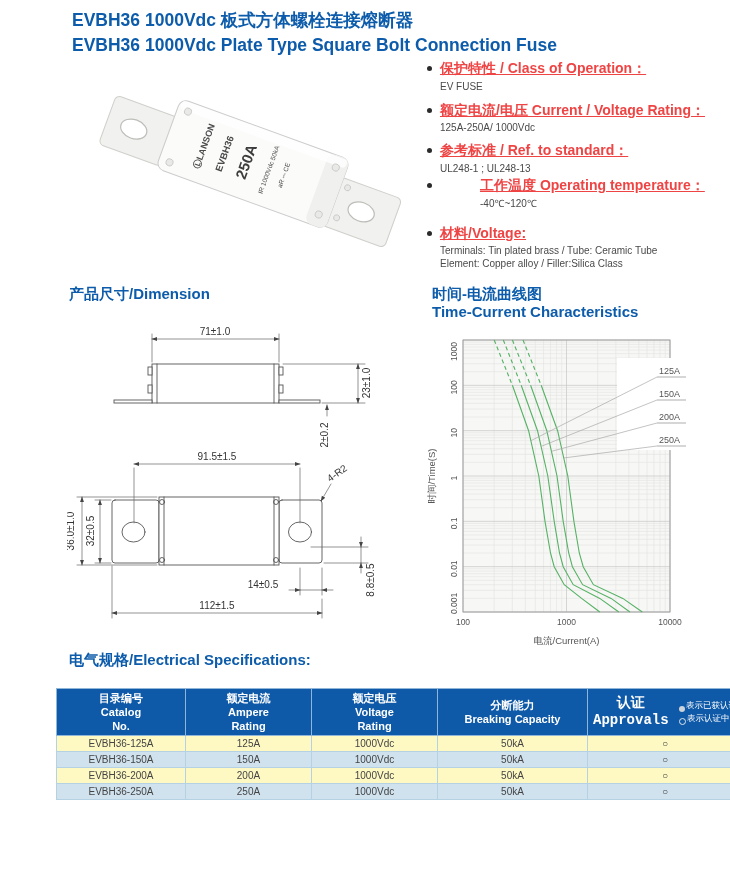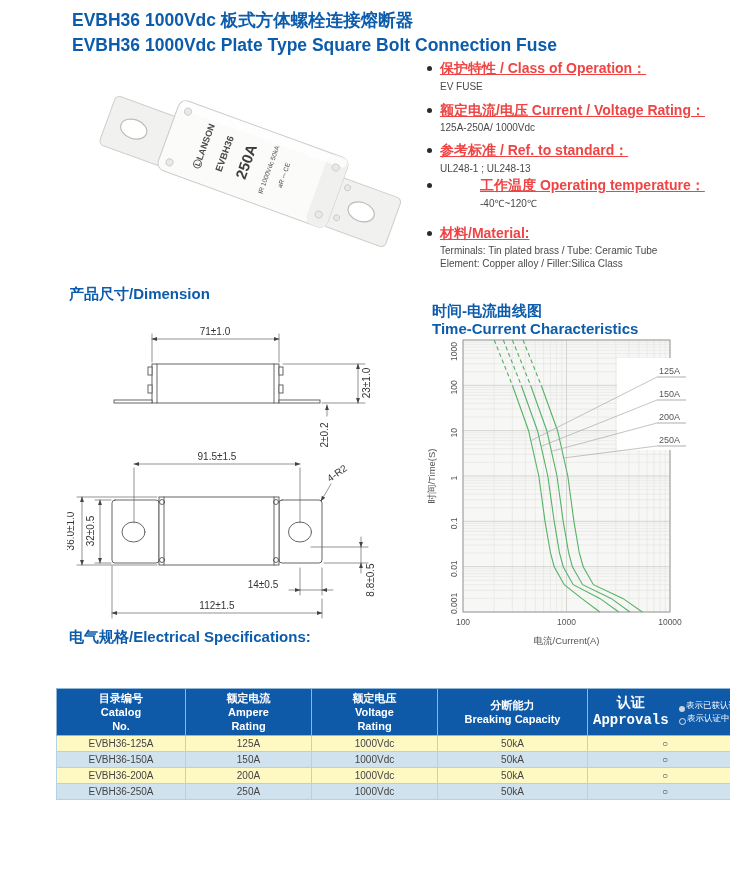--- a/index.html
+++ b/index.html
@@ -101,29 +101,29 @@
     <div class="feat m2">
       <span class="dot"></span>
       <div>
           <div class="ft">工作温度 Operating temperature：</div>
            <div class="fv">-40℃~120℃</div>
         </div>
     </div>
     <div class="feat m16">
       <span class="dot"></span>
       <div>
-          <div class="ft">材料/Material:</div>
+          <div class="ft">材料/Voltage:</div>
            <div class="fv">Terminals: Tin plated brass / Tube: Ceramic Tube</div>
            <div class="fv" style="margin-top:0;">Element: Copper alloy / Filler:Silica Class</div>
         </div>
     </div>
   </div>
 
   <div class="abs blue-head sec-head" style="left:27px;top:285px;">产品尺寸/Dimension</div>
-  <div class="abs blue-head sec-head" style="left:390px;top:302px;">
+  <div class="abs blue-head sec-head" style="left:390px;top:285px;">
     <div>时间-电流曲线图</div>
     <div>Time-Current Characteristics</div>
   </div>
 
   <svg class="abs" style="left:25px;top:318px;" width="350" height="330" viewBox="0 0 350 330" stroke-linecap="round" font-size="10" fill="none">
     <defs>
       <marker id="ar" viewBox="0 0 10 10" refX="9" refY="5" markerWidth="8" markerHeight="8" orient="auto-start-reverse">
         <path d="M0,1.5 L10,5 L0,8.5 z" fill="#444"></path>
       </marker>
     </defs>
@@ -312,21 +312,21 @@
       <text x="30" y="59.333333333333336" font-size="8.5" fill="#555" text-anchor="middle" transform="rotate(-90 30 59.333333333333336)">100</text>
       <text x="30" y="104.66666666666667" font-size="8.5" fill="#555" text-anchor="middle" transform="rotate(-90 30 104.66666666666667)">10</text>
       <text x="30" y="150" font-size="8.5" fill="#555" text-anchor="middle" transform="rotate(-90 30 150)">1</text>
       <text x="30" y="195.33333333333334" font-size="8.5" fill="#555" text-anchor="middle" transform="rotate(-90 30 195.33333333333334)">0.1</text>
       <text x="30" y="240.66666666666669" font-size="8.5" fill="#555" text-anchor="middle" transform="rotate(-90 30 240.66666666666669)">0.01</text>
       <text x="30" y="286" font-size="8.5" fill="#555" text-anchor="start" transform="rotate(-90 30 286)">0.001</text>
       <text x="139.5" y="316" font-size="9.5" fill="#555" text-anchor="middle">电流/Current(A)</text>
       <text x="8" y="148" font-size="9.5" fill="#555" text-anchor="middle" transform="rotate(-90 8 148)">时间/Time(S)</text>
     </svg>
 
-  <div class="abs blue-head sec-head" style="left:27px;top:628px;">电气规格/Electrical Specifications:</div>
+  <div class="abs blue-head sec-head" style="left:27px;top:651px;">电气规格/Electrical Specifications:</div>
 
   <table class="abs spec-table">
     <colgroup>
         <col style="width:129px">
         <col style="width:126px">
         <col style="width:126px">
         <col style="width:150px">
         <col style="width:155px">
       </colgroup>
     <thead>

